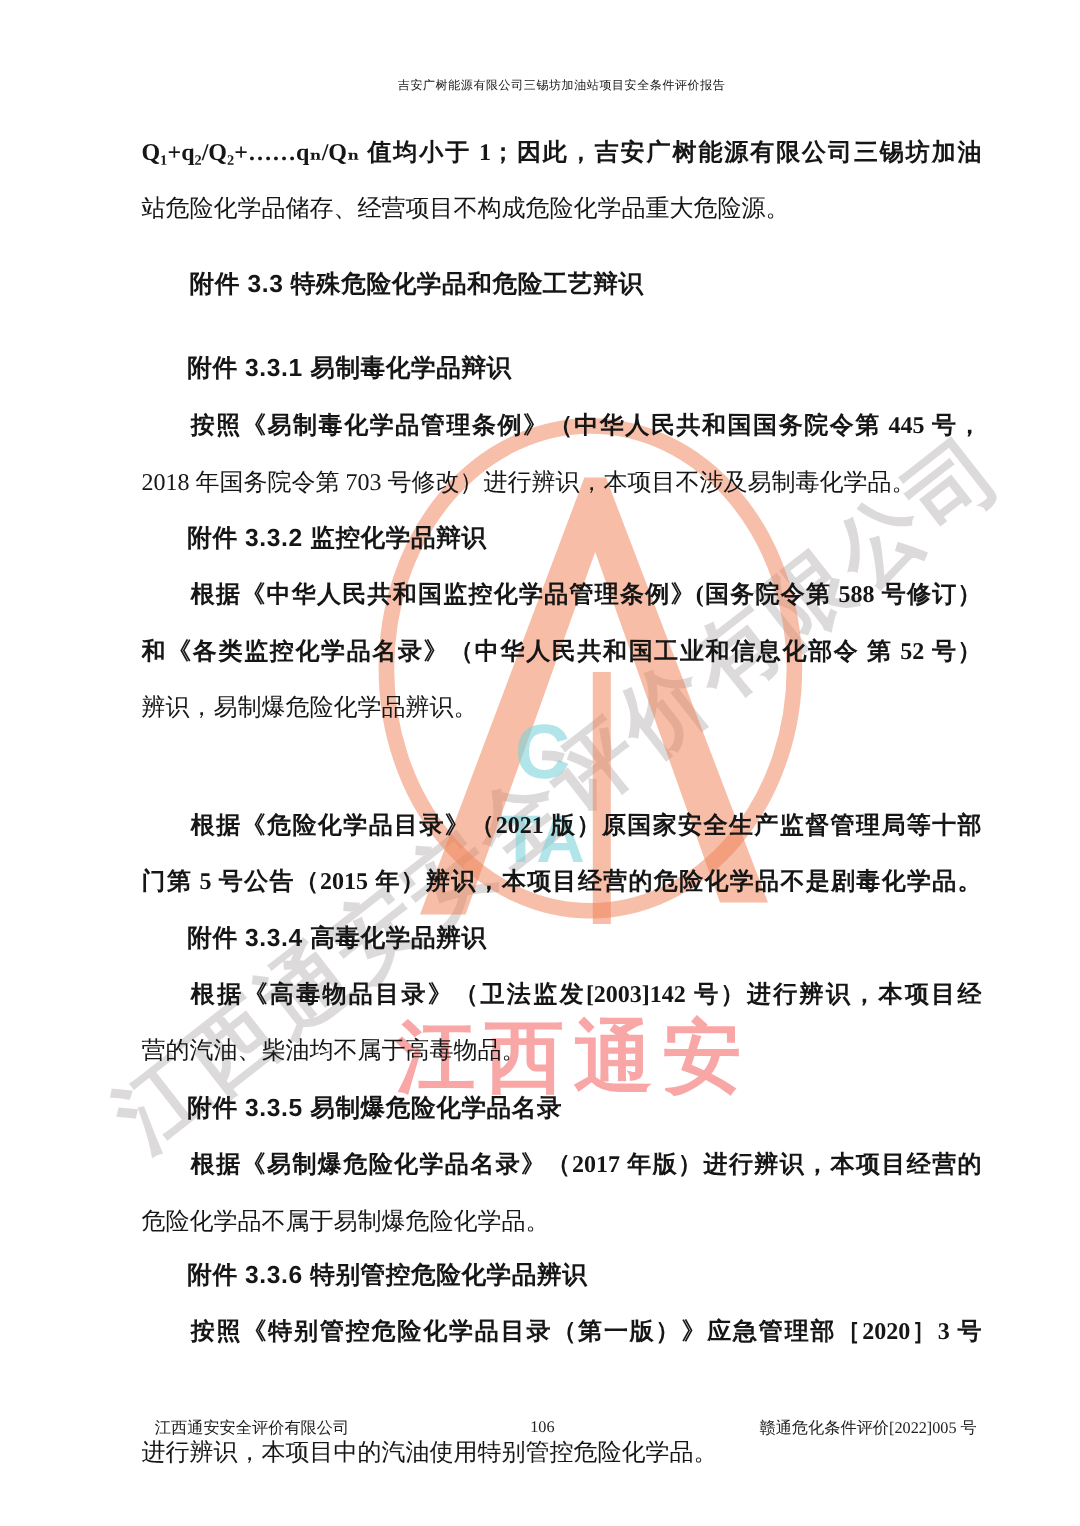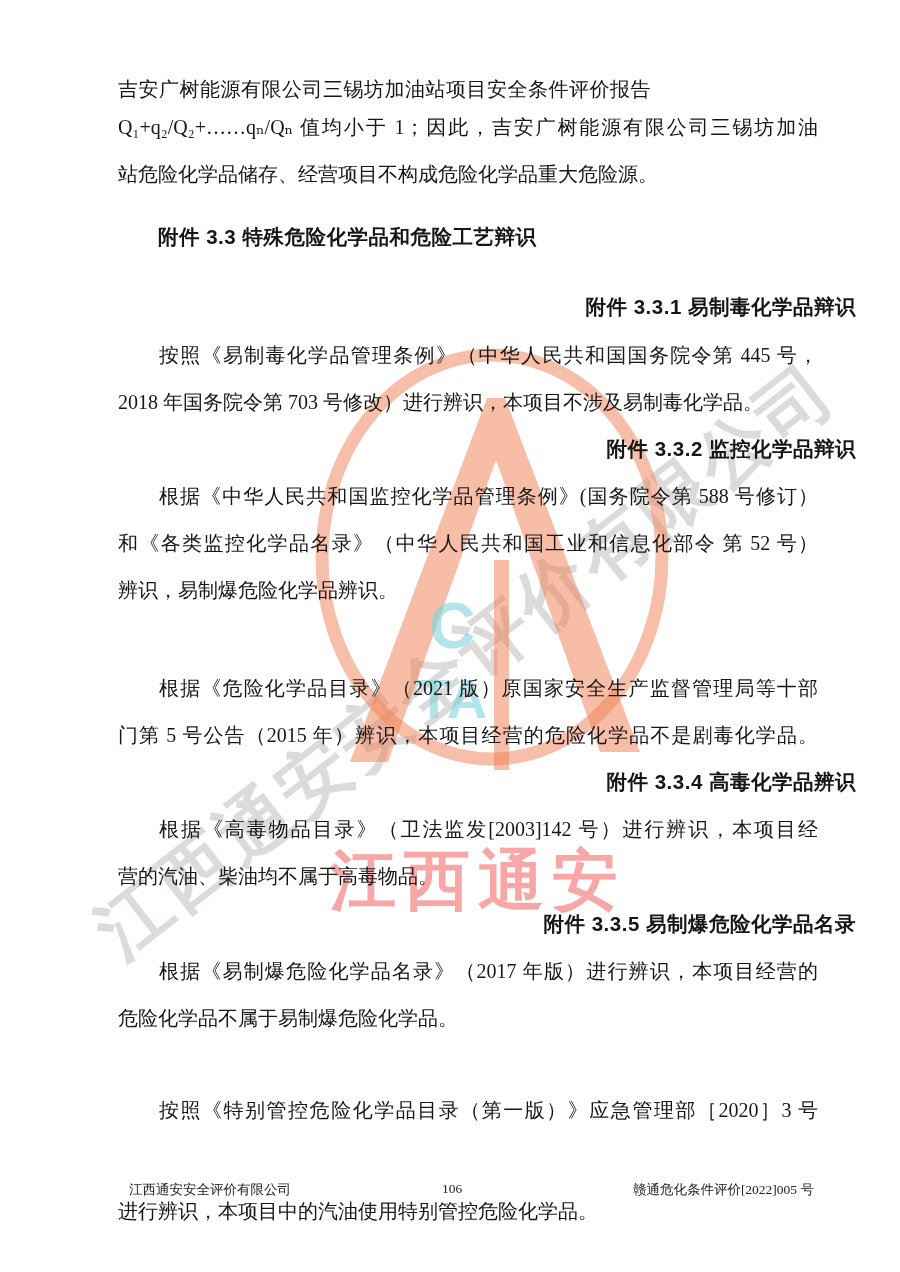--- a/index.html
+++ b/index.html
@@ -3,35 +3,35 @@
 <meta charset="utf-8">
 <style>
   html,body{margin:0;padding:0;background:#ffffff;}
   .page{
     position:relative;width:900px;height:1272px;background:#ffffff;overflow:hidden;
     font-family:"Liberation Serif","DejaVu Serif",serif;color:#161616;
   }
   .watermark{position:absolute;left:0;top:0;z-index:1;pointer-events:none;}
   .textlayer{position:absolute;left:0;top:0;width:900px;height:1272px;z-index:2;}
   .hdr{
-    position:absolute;top:76px;left:118px;width:700px;text-align:left;
-    font-size:20px;letter-spacing:.5px;white-space:nowrap;
+    position:absolute;top:64px;left:118px;width:700px;text-align:center;
+    font-size:10px;letter-spacing:.5px;white-space:nowrap;
   }
   .tl{
     position:absolute;left:118px;width:700px;font-size:20px;line-height:26px;
     white-space:nowrap;
   }
-  .full{white-space:normal;text-align:justify;text-align-last:justify;height:28px;overflow:hidden;}
+  .full{white-space:normal;text-align:justify;text-align-last:justify;height:28px;overflow:hidden;font-weight:bold;}
   .indent{padding-left:41px;width:659px;}
   .h{
     font-family:"Liberation Sans","DejaVu Sans",sans-serif;font-weight:bold;
     font-size:20.5px;white-space:nowrap;letter-spacing:.5px;
   }
   .h1{left:118px;padding-left:40px;}
-  .h2{left:156px;text-align:right;}
+  .h2{left:156px;}
   .ftr{position:absolute;top:1181px;left:0;width:900px;font-size:13.5px;color:#222;}
   .ftr .fl{position:absolute;left:129px;white-space:nowrap;}
   .ftr .fc{position:absolute;left:452px;transform:translateX(-50%);white-space:nowrap;}
   .ftr .fr{position:absolute;right:86px;white-space:nowrap;}
   .wm-diag{
     font-family:"Liberation Sans","DejaVu Sans",sans-serif;font-weight:bold;
     fill:#9b9494;opacity:.34;letter-spacing:4px;
   }
   .wm-cyan{font-family:"Liberation Sans","DejaVu Sans",sans-serif;font-weight:bold;fill:#7ed4db;opacity:.6;}
   .wm-red{
@@ -81,20 +81,21 @@
     <div class="tl full" style="top:722px">门第 5 号公告（2015 年）辨识，本项目经营的危险化学品不是剧毒化学品。</div>
 
     <div class="tl h h2" style="top:769px">附件 3.3.4 高毒化学品辨识</div>
     <div class="tl full indent" style="top:816px">根据《高毒物品目录》（卫法监发[2003]142 号）进行辨识，本项目经</div>
     <div class="tl" style="top:863px">营的汽油、柴油均不属于高毒物品。</div>
 
     <div class="tl h h2" style="top:911px">附件 3.3.5 易制爆危险化学品名录</div>
     <div class="tl full indent" style="top:958px">根据《易制爆危险化学品名录》（2017 年版）进行辨识，本项目经营的</div>
     <div class="tl" style="top:1005px">危险化学品不属于易制爆危险化学品。</div>
 
+    <div class="tl h h2" style="top:1050px">附件 3.3.6 特别管控危险化学品辨识</div>
     <div class="tl full indent" style="top:1097px">按照《特别管控危险化学品目录（第一版）》应急管理部［2020］3 号</div>
     <div class="tl" style="top:1198px">进行辨识，本项目中的汽油使用特别管控危险化学品。</div>
 
     <div class="ftr">
       <span class="fl">江西通安安全评价有限公司</span>
       <span class="fc">106</span>
       <span class="fr">赣通危化条件评价[2022]005 号</span>
     </div>
 
   </div>

